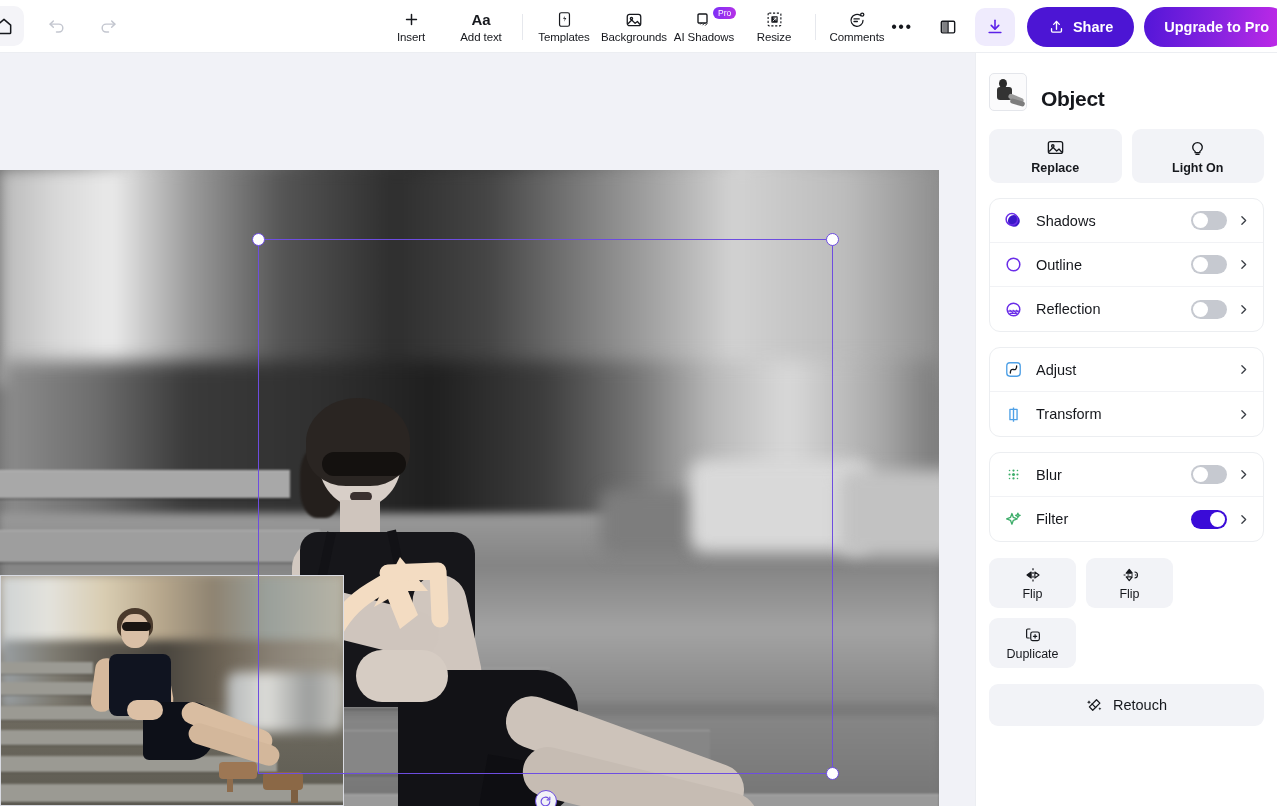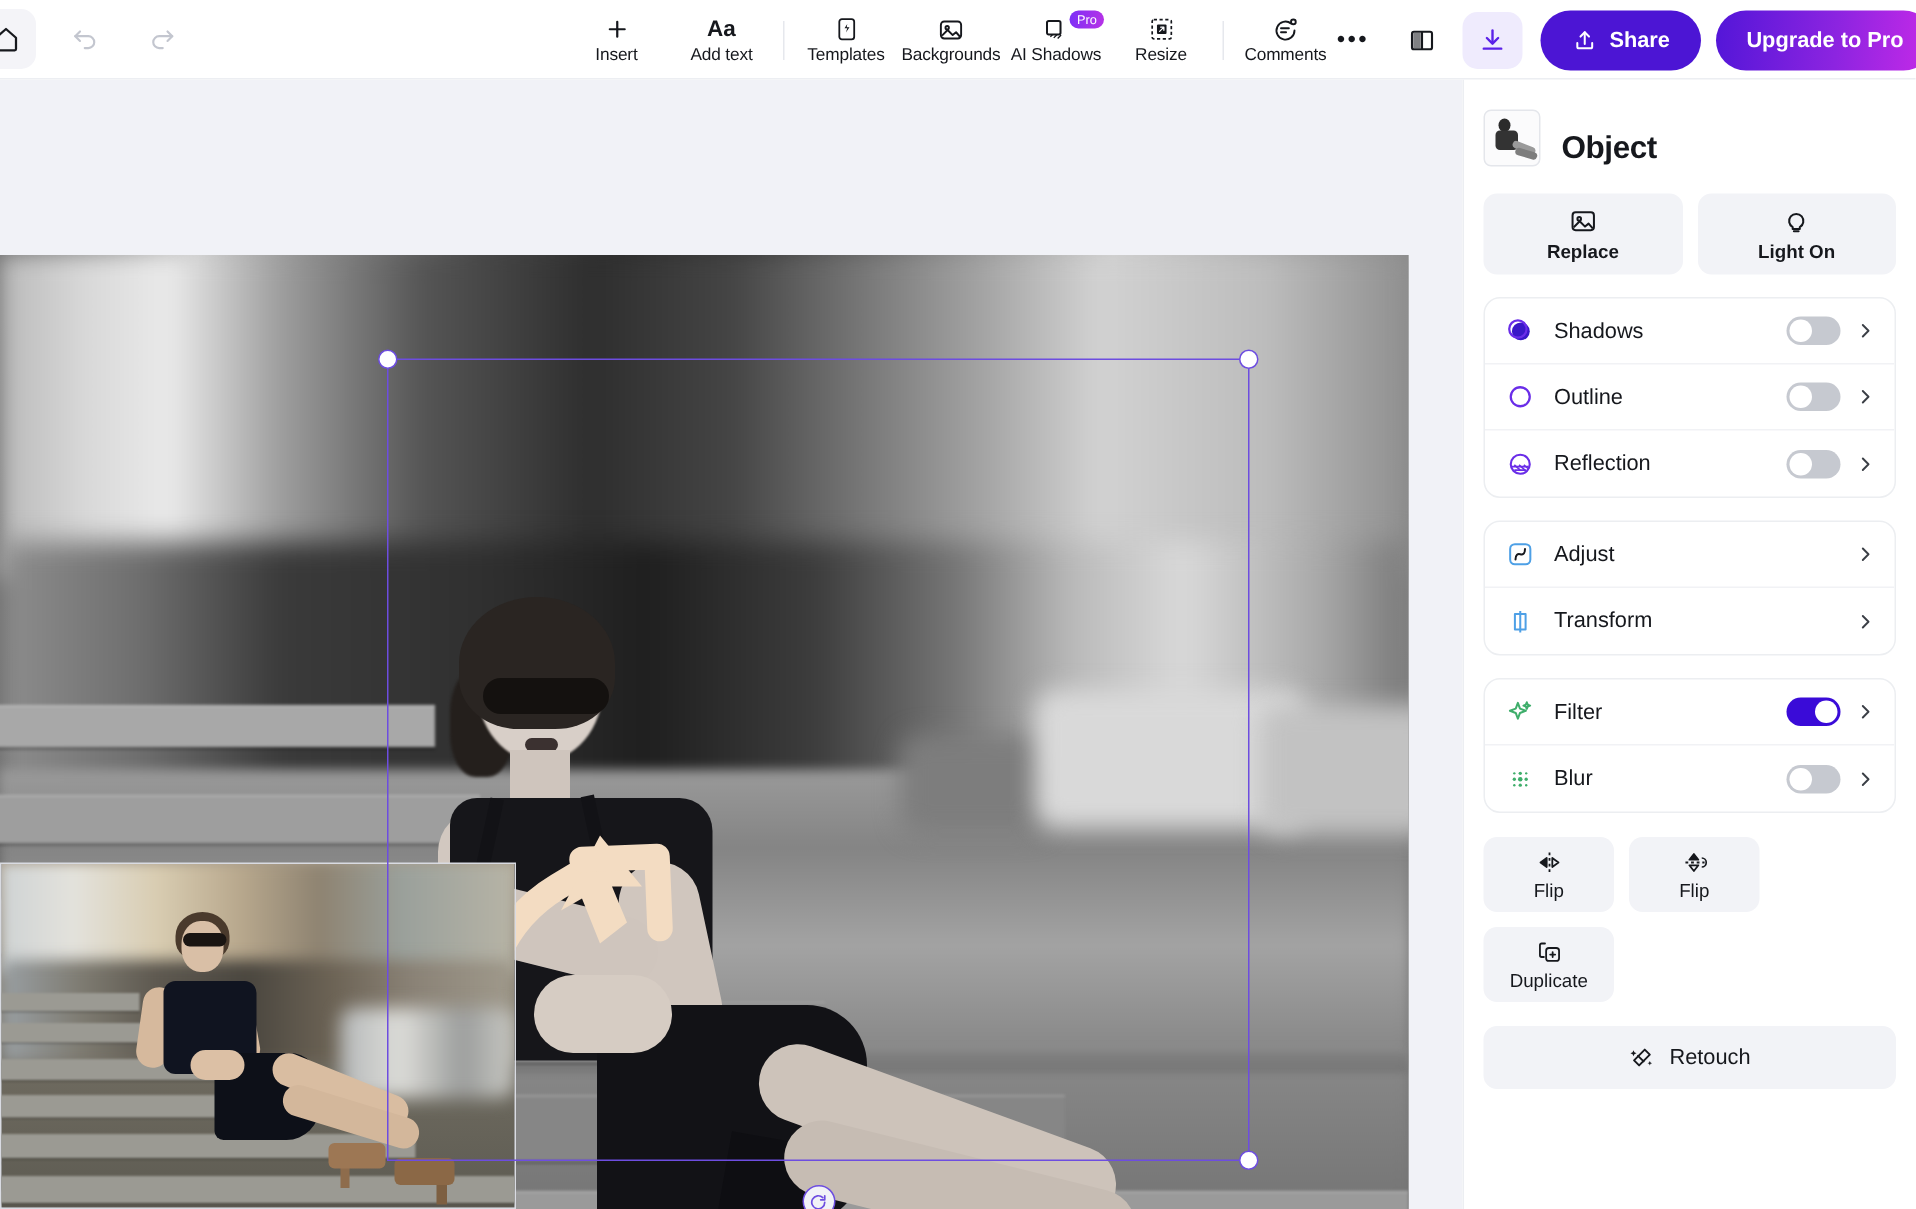--- a/index.html
+++ b/index.html
@@ -630,37 +630,20 @@
         <svg width="13" height="13" viewBox="0 0 24 24" fill="none" stroke="currentColor" stroke-width="2.4" stroke-linecap="round" stroke-linejoin="round">
             <polyline points="9 5 16 12 9 19"></polyline>
           </svg>
       </span>
     </div>
   </div>
 
   <div class="group">
     <div class="prow">
       <span class="pi">
-        <svg width="19" height="19" viewBox="0 0 24 24" fill="none" stroke="#3fae6b" stroke-width="1.7" stroke-linejoin="round">
-          <path d="M10 4.5 L11.8 9.4 L16.7 11.2 L11.8 13 L10 17.9 L8.2 13 L3.3 11.2 L8.2 9.4 Z"></path>
-          <path d="M17.5 4 L18.3 6 L20.3 6.8 L18.3 7.6 L17.5 9.6 L16.7 7.6 L14.7 6.8 L16.7 6 Z"></path>
-        </svg>
-      </span>
-      <span class="plabel">Filter</span>
-      <span class="toggle on">
-          <span class="knob"></span>
-        </span>
-      <span class="chev">
-        <svg width="13" height="13" viewBox="0 0 24 24" fill="none" stroke="currentColor" stroke-width="2.4" stroke-linecap="round" stroke-linejoin="round">
-            <polyline points="9 5 16 12 9 19"></polyline>
-          </svg>
-      </span>
-    </div>
-    <div class="prow">
-      <span class="pi">
         <svg width="19" height="19" viewBox="0 0 24 24" fill="#3fae6b">
           <circle cx="7" cy="7" r="1"></circle>
             <circle cx="12" cy="7" r="1.4"></circle>
             <circle cx="17" cy="7" r="1"></circle>
           <circle cx="7" cy="12" r="1.4"></circle>
             <circle cx="12" cy="12" r="1.9"></circle>
             <circle cx="17" cy="12" r="1.4"></circle>
           <circle cx="7" cy="17" r="1"></circle>
             <circle cx="12" cy="17" r="1.4"></circle>
             <circle cx="17" cy="17" r="1"></circle>
@@ -669,20 +652,37 @@
       <span class="plabel">Blur</span>
       <span class="toggle">
           <span class="knob"></span>
         </span>
       <span class="chev">
         <svg width="13" height="13" viewBox="0 0 24 24" fill="none" stroke="currentColor" stroke-width="2.4" stroke-linecap="round" stroke-linejoin="round">
             <polyline points="9 5 16 12 9 19"></polyline>
           </svg>
       </span>
     </div>
+    <div class="prow">
+      <span class="pi">
+        <svg width="19" height="19" viewBox="0 0 24 24" fill="none" stroke="#3fae6b" stroke-width="1.7" stroke-linejoin="round">
+          <path d="M10 4.5 L11.8 9.4 L16.7 11.2 L11.8 13 L10 17.9 L8.2 13 L3.3 11.2 L8.2 9.4 Z"></path>
+          <path d="M17.5 4 L18.3 6 L20.3 6.8 L18.3 7.6 L17.5 9.6 L16.7 7.6 L14.7 6.8 L16.7 6 Z"></path>
+        </svg>
+      </span>
+      <span class="plabel">Filter</span>
+      <span class="toggle on">
+          <span class="knob"></span>
+        </span>
+      <span class="chev">
+        <svg width="13" height="13" viewBox="0 0 24 24" fill="none" stroke="currentColor" stroke-width="2.4" stroke-linecap="round" stroke-linejoin="round">
+            <polyline points="9 5 16 12 9 19"></polyline>
+          </svg>
+      </span>
+    </div>
   </div>
 
   <div class="action-grid">
     <div class="act-btn">
       <span style="display:flex;">
         <svg width="18" height="18" viewBox="0 0 24 24" fill="none" stroke="#16181d" stroke-width="1.6" stroke-linejoin="round">
           <path d="M12 3v18" stroke-dasharray="2.5 2.5"></path>
           <path d="M9.5 8 L4 12 L9.5 16 Z" fill="#16181d"></path>
           <path d="M14.5 8 L20 12 L14.5 16 Z"></path>
         </svg>

